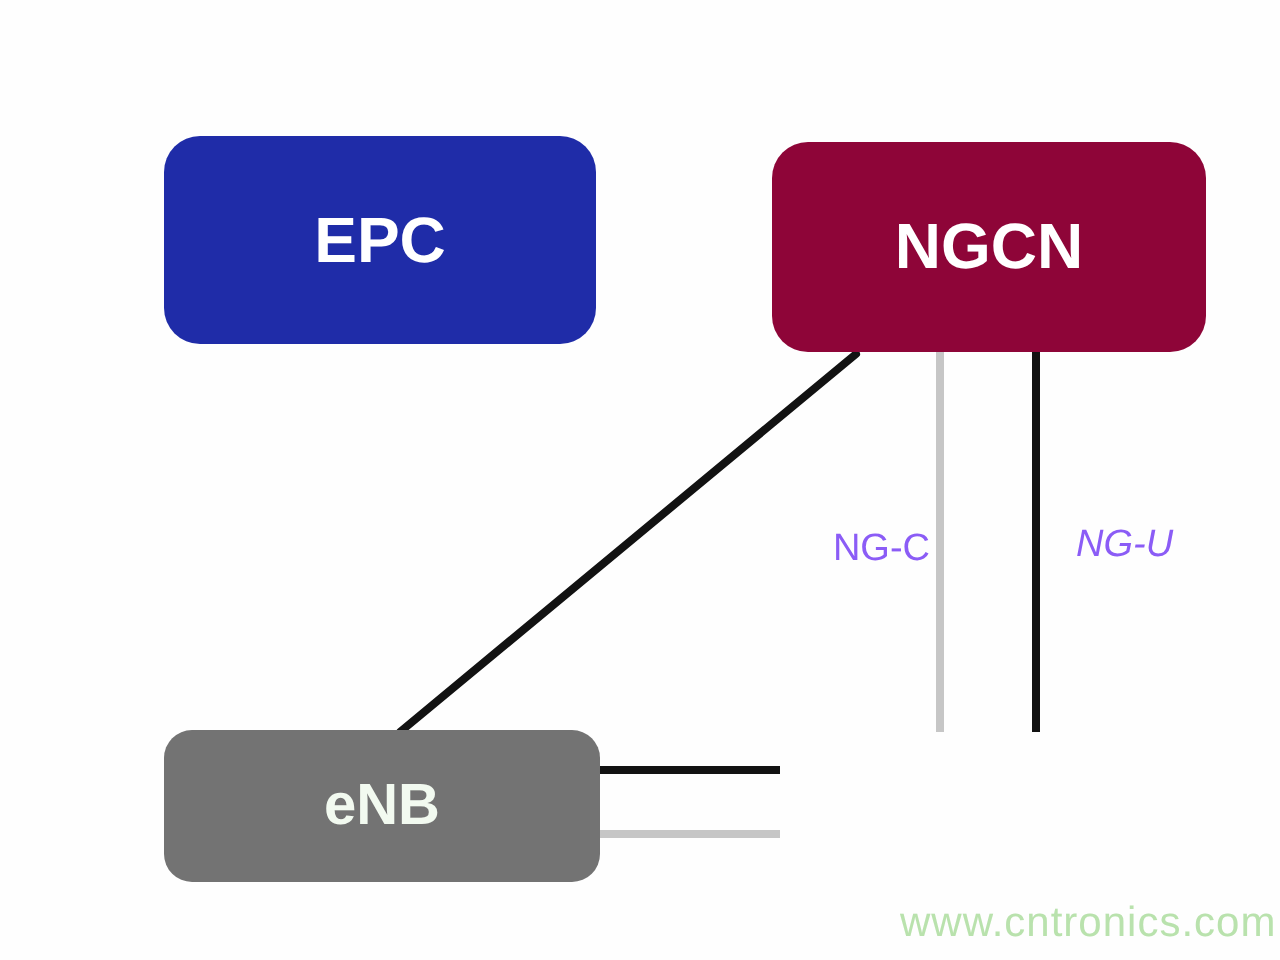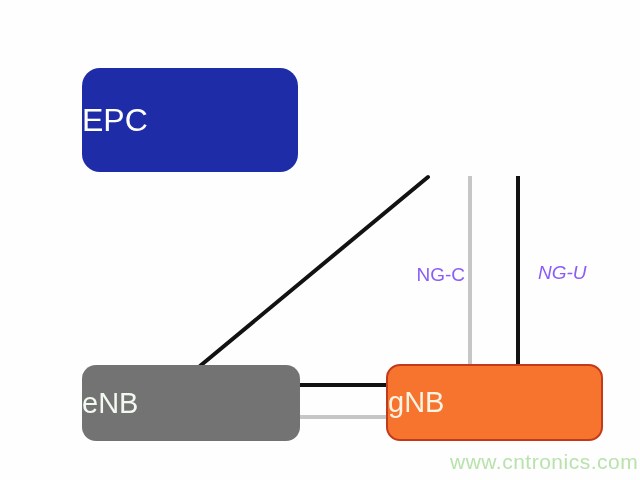--- a/index.html
+++ b/index.html
@@ -25,22 +25,23 @@
   }
   svg.links {
     position: absolute;
     left: 0; top: 0;
     width: 640px; height: 480px;
   }
   .node {
     position: absolute;
     display: flex;
     align-items: center;
+    justify-content: center;
     color: #ffffff;
-    font-weight: normal;
+    font-weight: bold;
     box-sizing: border-box;
   }
   .node-epc {
     left: 82px; top: 68px; width: 216px; height: 104px;
     background: #1f2ca8;
     border-radius: 18px;
     font-size: 32px;
   }
   .node-ngcn {
     left: 386px; top: 71px; width: 217px; height: 105px;
@@ -102,28 +103,28 @@
 
     <line x1="298" y1="385" x2="390" y2="385" stroke="#121212" stroke-width="4"></line>
 
     <line x1="298" y1="417" x2="390" y2="417" stroke="#c6c6c6" stroke-width="4"></line>
   </svg>
 
   <div class="node node-epc">
     <span>EPC</span>
   </div>
 
+  <div class="node node-ngcn">
+    <span>NGCN</span>
+  </div>
 
   <div class="node node-enb">
     <span>eNB</span>
   </div>
 
-  <div class="node node-gnb">
-    <span>gNB</span>
-  </div>
 
   <div class="link-label label-ngc">NG-C</div>
 
   <div class="link-label label-ngu">NG-U</div>
 
   <div class="watermark">www.cntronics.com</div>
 
 </div>
 
 </body></html>

